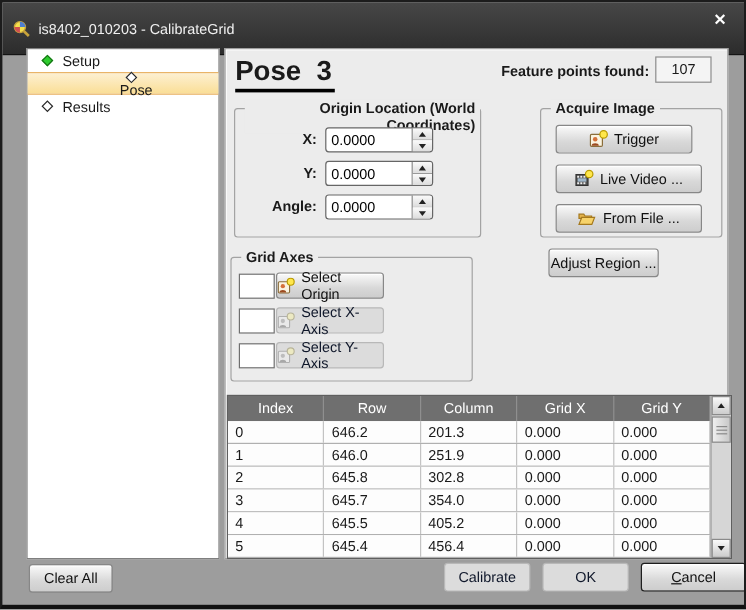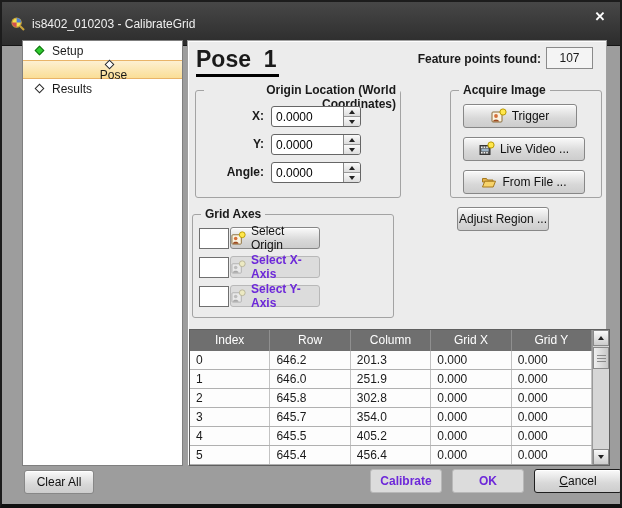--- a/index.html
+++ b/index.html
@@ -65,21 +65,21 @@
   .spin .sp > div:last-child { border-radius:0 0 2px 0; }
   .tri-up { width:0; height:0; border-left:3px solid transparent; border-right:3px solid transparent;
             border-bottom:4px solid #222; }
   .tri-dn { width:0; height:0; border-left:3px solid transparent; border-right:3px solid transparent;
             border-top:4px solid #222; }
 
   
   .btn { position:absolute; display:flex; align-items:center; justify-content:center; gap:5px;
          background:linear-gradient(#fafafa,#d8d8d8 60%,#cdcdcd); border:1px solid #878787;
          border-radius:3px; box-shadow:inset 0 1px 0 #fff; font-size:12px; color:#111; cursor:default; }
-  .btn.disabled { background:#dcdcdc; border-color:#b8b8b8; color:#6d28d9; box-shadow:none;font-weight:bold; }
+  .btn.disabled { background:#dcdcdc; border-color:#b8b8b8; color:#0f172a; box-shadow:none; }
   .btn.default { border-color:#1e1e1e; }
   .btn svg { flex:0 0 auto; }
   .u { text-decoration:underline; }
 
   .ga-field { position:absolute; width:30px; height:21px; background:#fff;
               border:1px solid #6f6f6f; font:12px "Liberation Sans",sans-serif; padding:0 3px; }
 
   
   .table { position:absolute; left:187px; top:327px; width:421px; height:137px;
            background:#fff; border:1px solid #5f5f5f; display:flex; }
@@ -142,21 +142,21 @@
       <span class="lbl">Pose</span>
     </div>
     <div class="tree-item">
       <span class="diamond"></span>
       <span class="lbl">Results</span>
     </div>
   </div>
 
   <div class="main"></div>
 
-  <div class="heading">Pose  1</div>
+  <div class="heading">Pose  3</div>
   <div class="fp-label">Feature points found:</div>
   <div class="fp-field">107</div>
 
   <div class="group g-origin">
     <span class="legend">Origin Location (World Coordinates)</span>
   </div>
   <div class="fld-label" style="left:198px;top:107px;">X:</div>
   <div class="spin" style="left:269px;top:104px;">
     <input value="0.0000" style="">
     <div class="sp">

